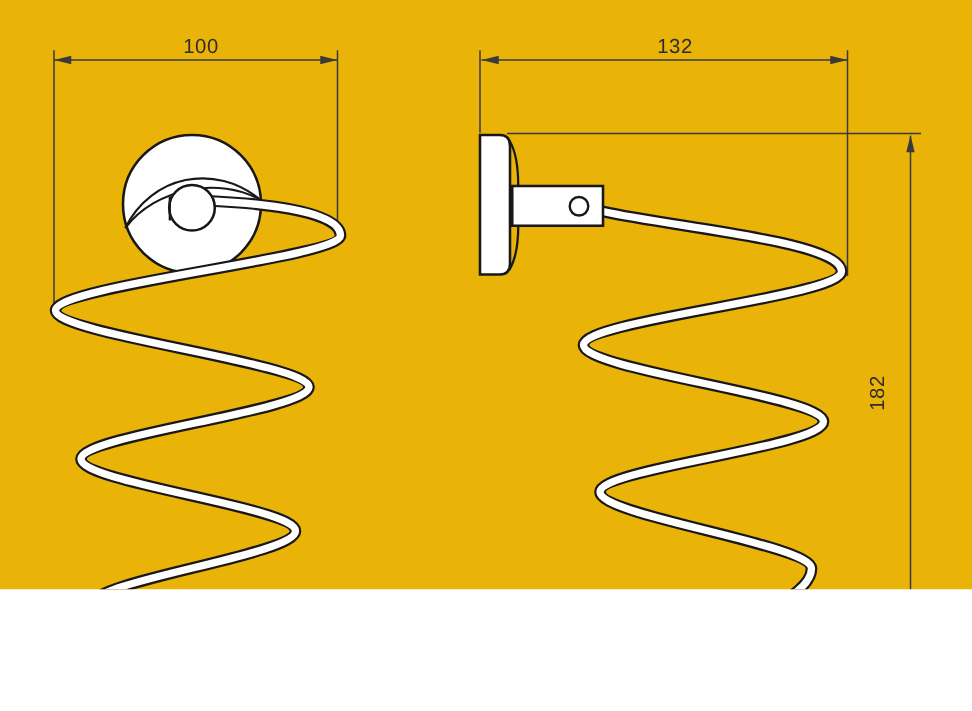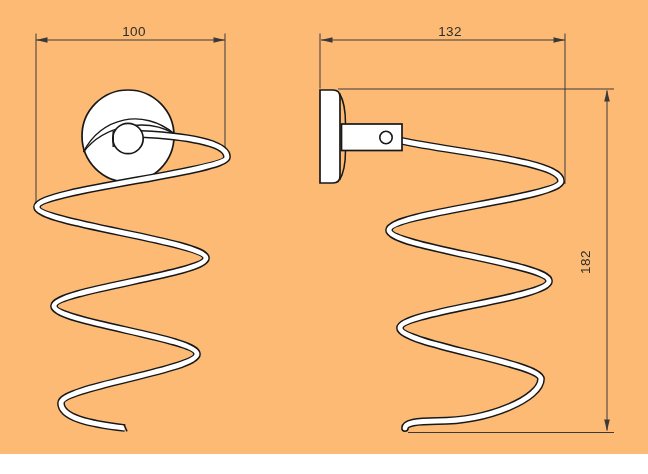--- a/index.html
+++ b/index.html
@@ -1,17 +1,17 @@
 <!DOCTYPE html>
 <html><head>
 <meta charset="utf-8">
 <style>
   html,body{margin:0;padding:0;background:#ffffff;}
   .canvas{
-    width:648px;height:454px;background:#fdba74;position:relative;overflow:hidden;
+    width:648px;height:393px;background:#eab308;position:relative;overflow:hidden;
     font-family:"Liberation Sans", sans-serif;
     text-align:right;
   }
   svg{display:block;}
   .dim-text{
     font-family:"Liberation Sans", sans-serif;
     font-size:13.5px;
     letter-spacing:0.4px;
   }
 </style>

